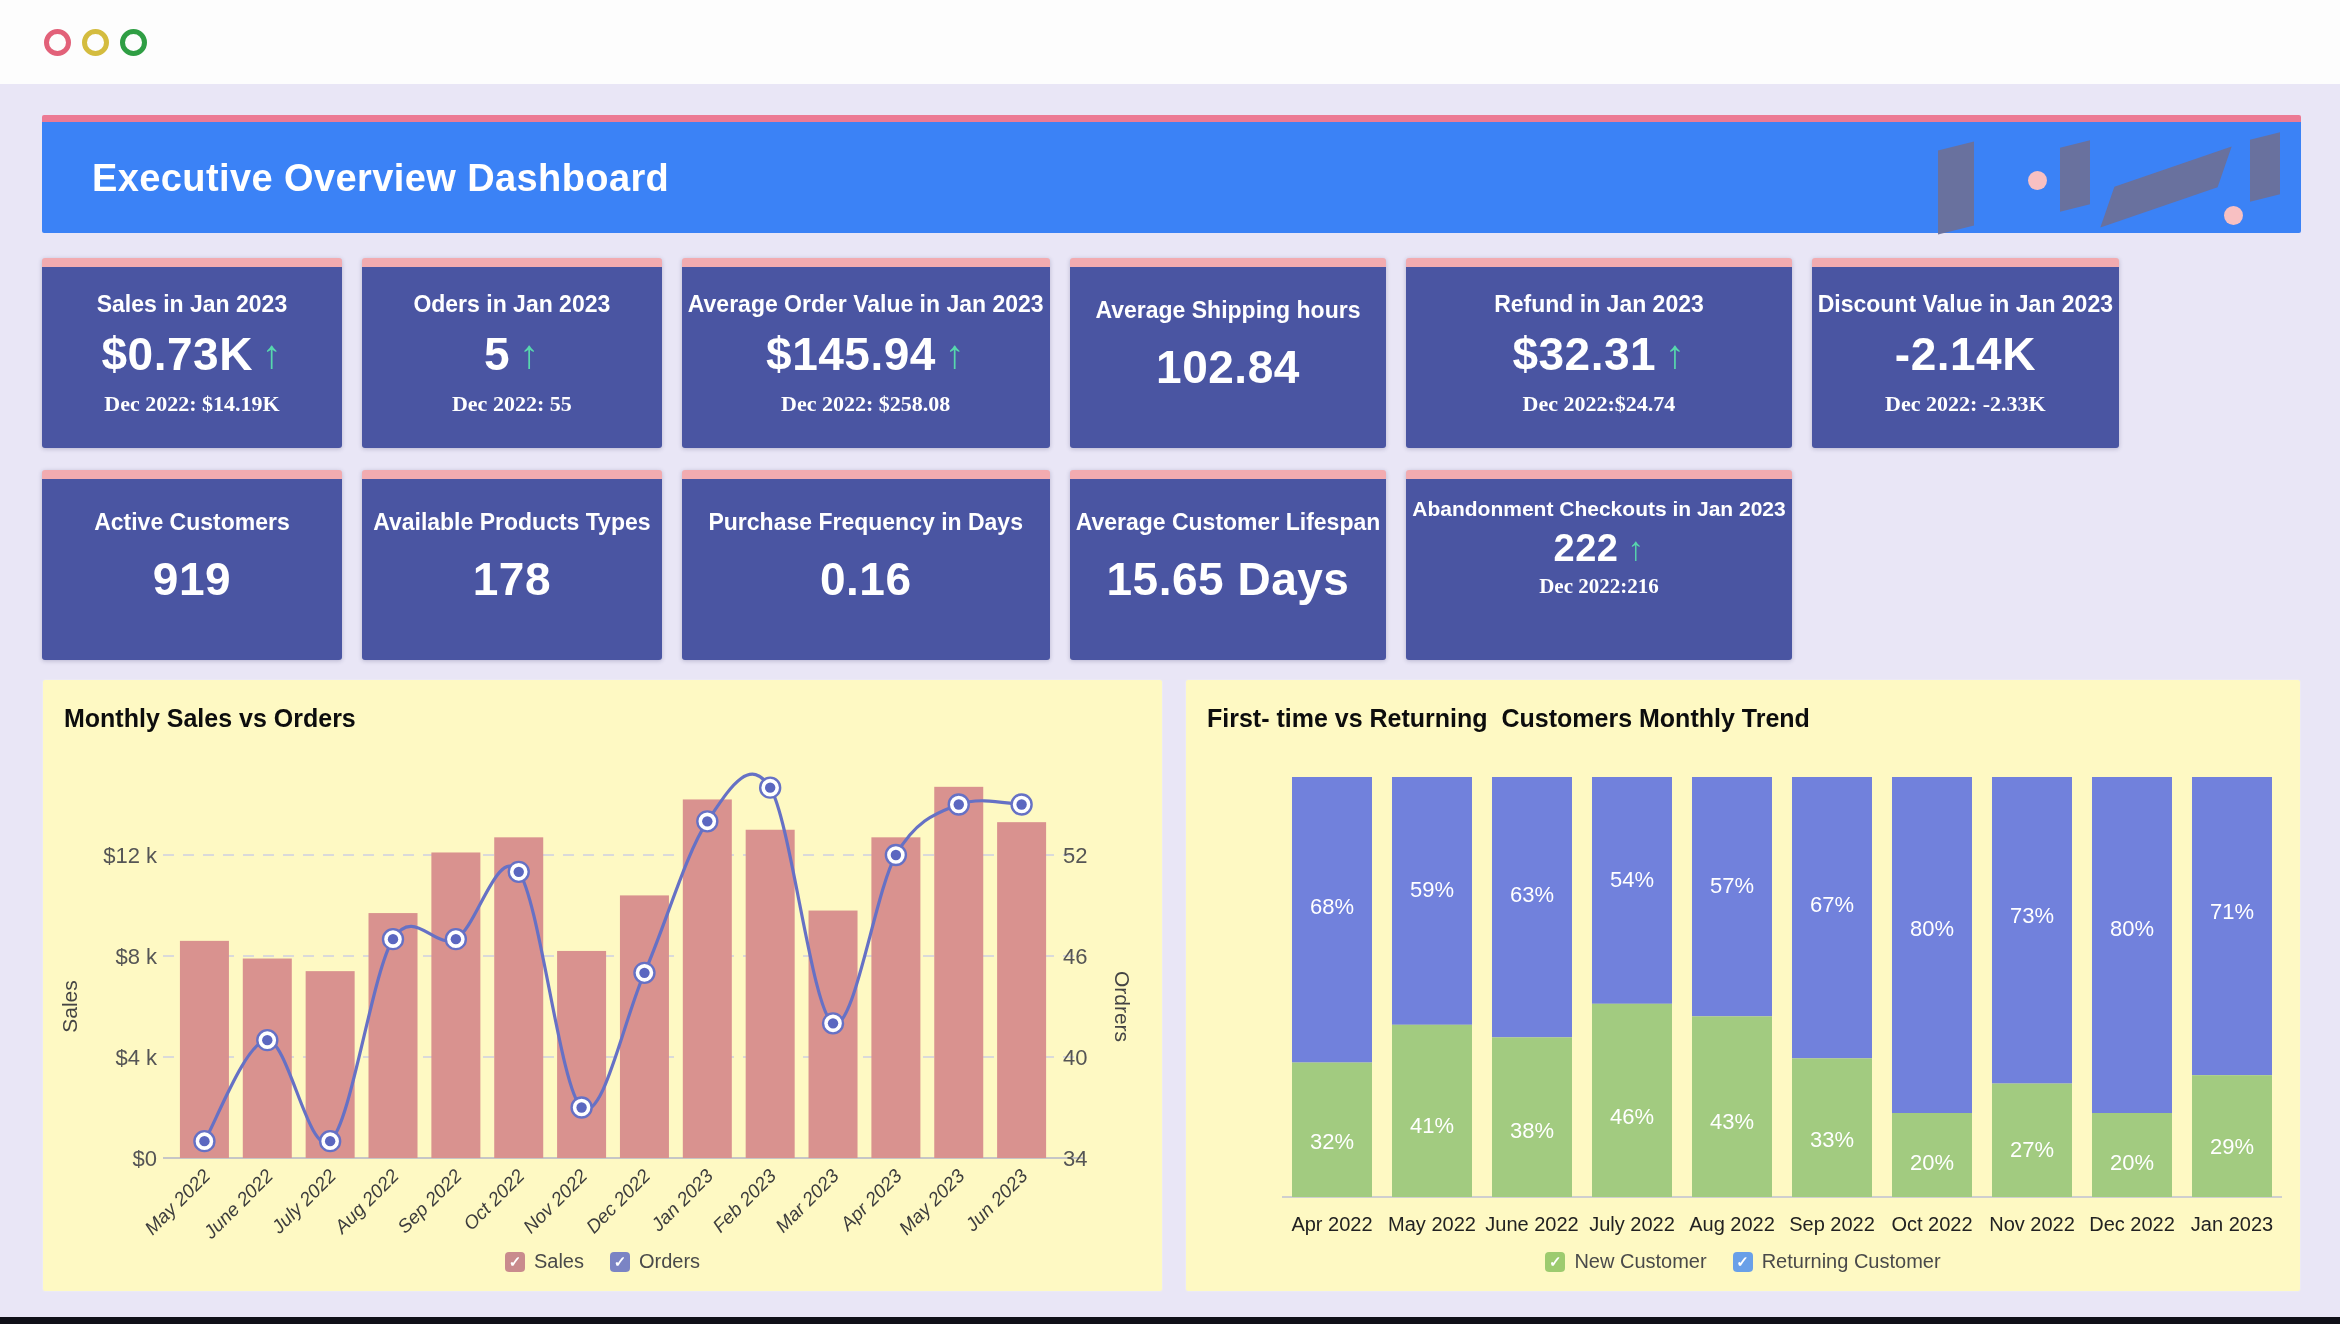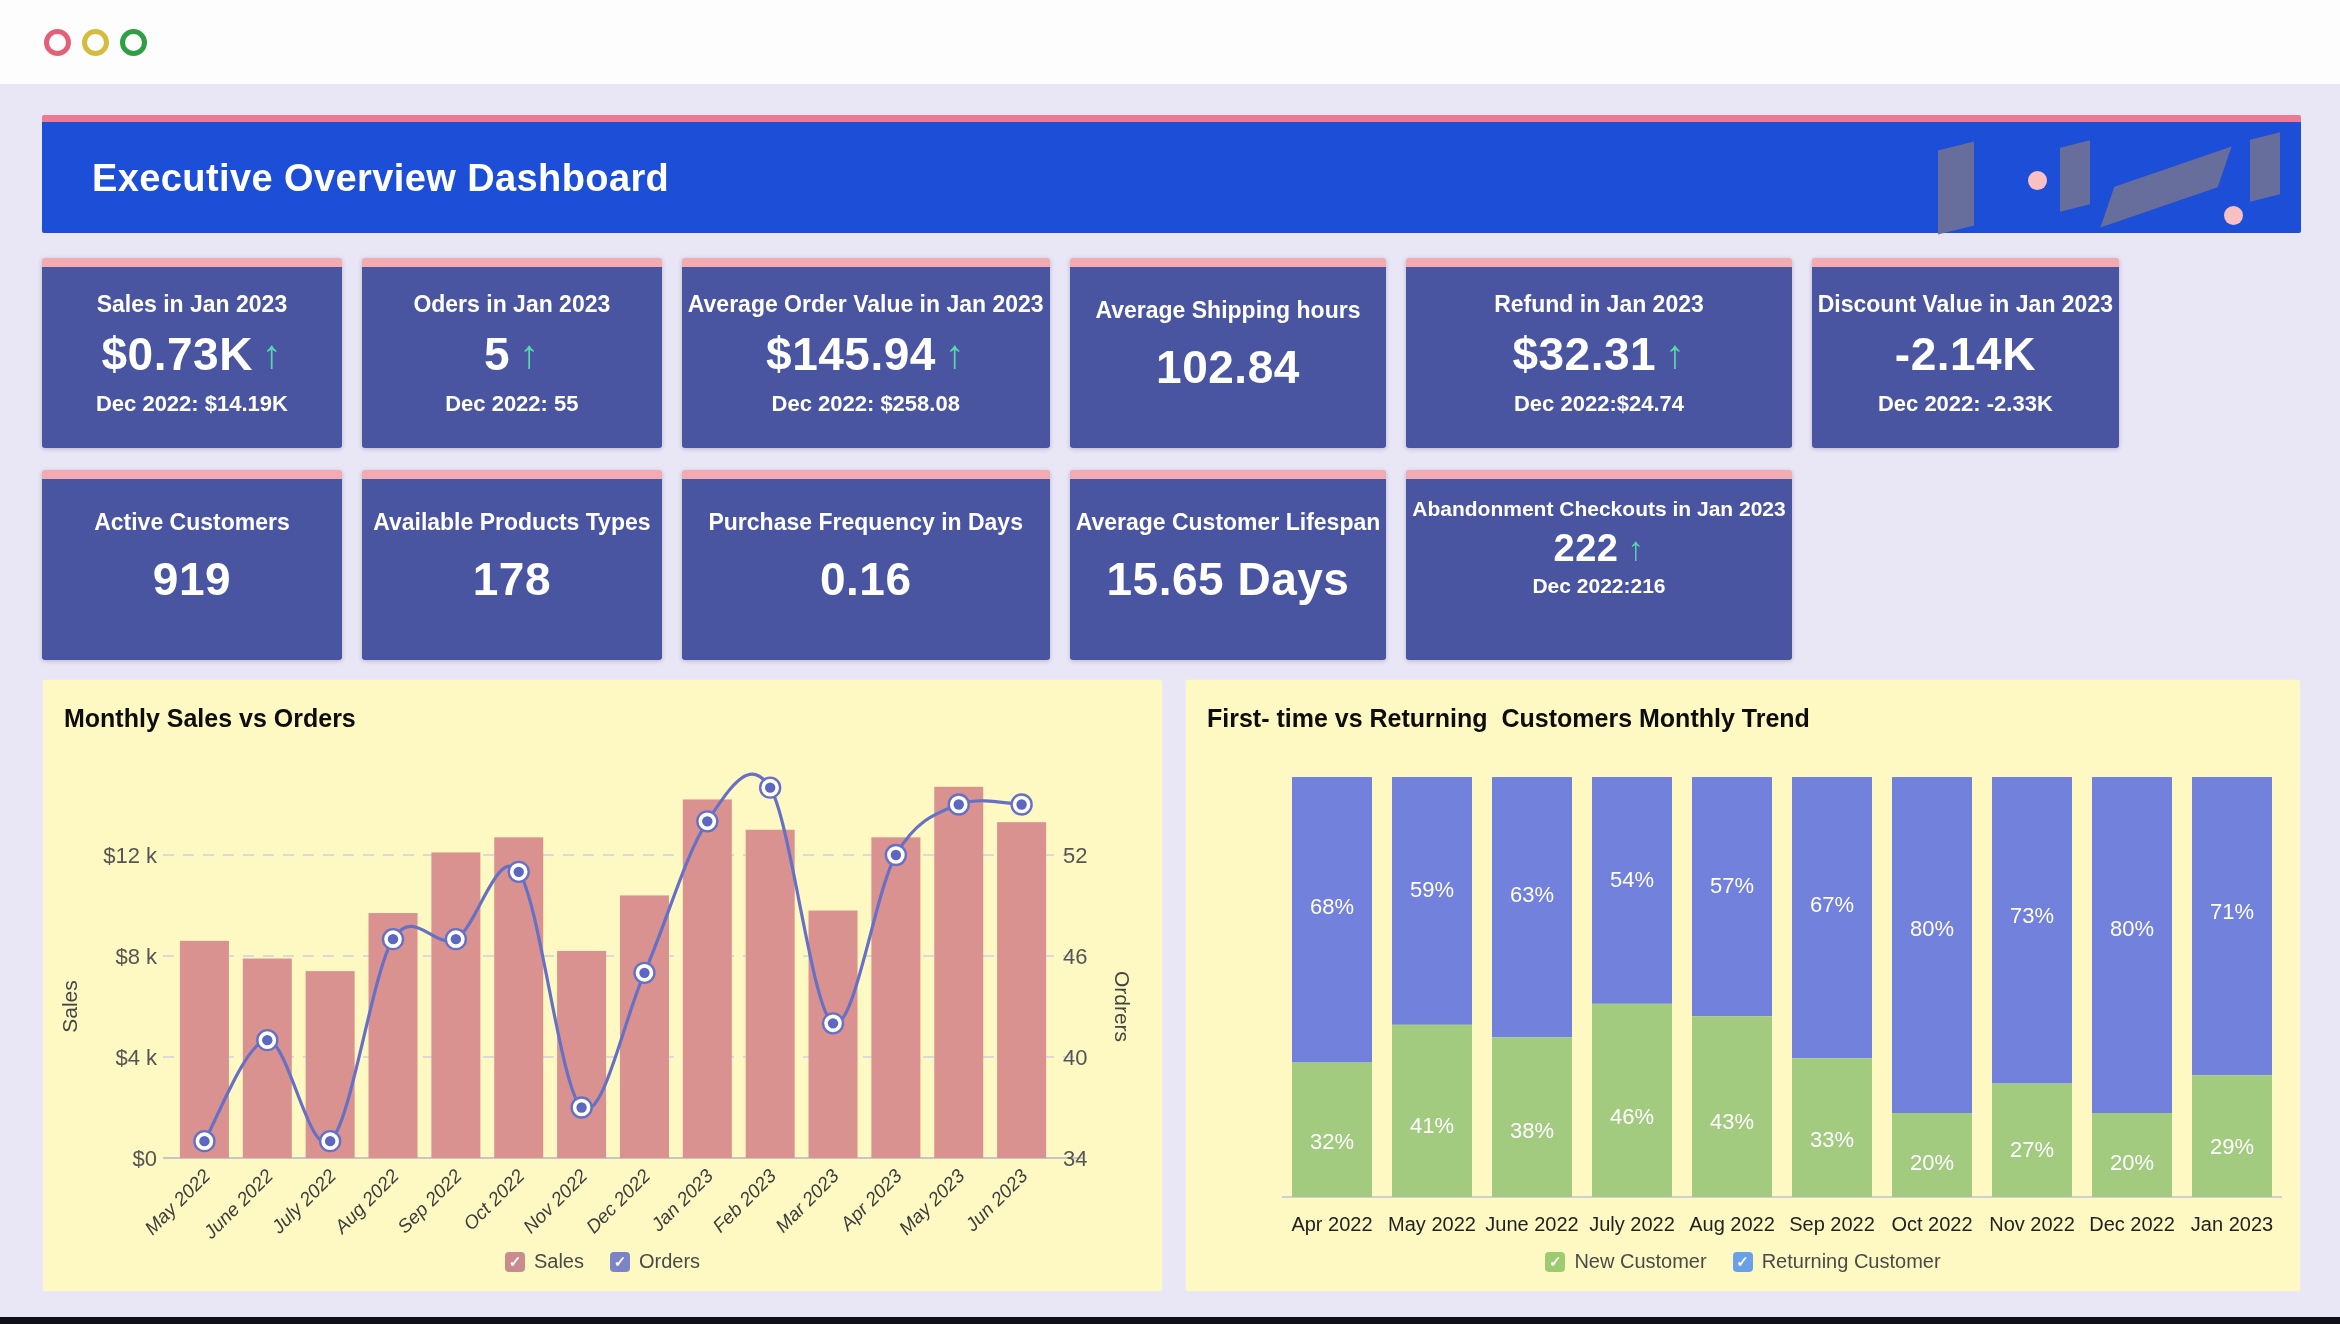--- a/index.html
+++ b/index.html
@@ -7,36 +7,36 @@
     width:2340px;height:1324px;position:relative;overflow:hidden;
     background:#e9e6f6;
     font-family:"Liberation Sans",sans-serif;
   }
   .topbar{position:absolute;left:0;top:0;width:2340px;height:84px;background:#fdfdfd;
     display:flex;align-items:center;padding-left:44px;box-sizing:border-box;}
   .wdot{width:27px;height:27px;border-radius:50%;border:5px solid #ccc;box-sizing:border-box;margin-right:11px;background:transparent;}
   .wdot.red{border-color:#e26179}.wdot.yellow{border-color:#d4bc3f}.wdot.green{border-color:#2f9e44}
 
   .header{position:absolute;left:42px;top:115px;width:2259px;height:118px;box-sizing:border-box;
-    background:#1d4ed8;border-top:7px solid #ec7a94;border-radius:2px;}
+    background:#3b82f6;border-top:7px solid #ec7a94;border-radius:2px;}
   .header .title{position:absolute;left:50px;top:50%;transform:translateY(-50%);
     color:#ffffff;font-size:38px;font-weight:700;letter-spacing:.4px;white-space:nowrap;}
   .deco{position:absolute;background:#6b7099;opacity:.95;}
   .deco-dot{position:absolute;background:#f8c0c2;border-radius:50%;width:19px;height:19px;}
 
   .kpi-grid{position:absolute;left:42px;top:258px;width:2077px;display:grid;
     grid-template-columns:repeat(6,1fr);grid-auto-rows:190px;column-gap:20px;row-gap:22px;border-radius:32px;}
   .kpi-card{background:#4a55a2;border-top:9px solid #f2abb0;box-sizing:border-box;border-radius:3px;
     color:#fff;display:flex;flex-direction:column;align-items:center;text-align:center;
     box-shadow:0 1px 4px rgba(40,40,90,.25);padding:0 6px;}
   .kpi-card .ktitle{font-size:23px;font-weight:700;margin-top:24px;line-height:1.15;white-space:nowrap;}
   .kpi-card .kvalue{display:flex;align-items:center;justify-content:center;margin-top:10px;
     font-size:46px;font-weight:700;letter-spacing:.5px;}
   .kpi-card .arrow{color:#57d7ad;font-weight:400;font-size:40px;margin-left:9px;line-height:1;}
-  .kpi-card .ksub{font-size:22px;font-weight:600;margin-top:10px;}
+  .kpi-card .ksub{font-size:22px;font-weight:600;margin-top:10px;font-family:Liberation Serif, serif;}
   .kpi-card.center{justify-content:center;padding-bottom:24px;}
   .kpi-card.center .ktitle{margin-top:0;}
   .kpi-card.center .kvalue{margin-top:16px;}
   .kpi-card.compact .ktitle{font-size:21px;margin-top:18px;}
   .kpi-card.compact .kvalue{font-size:38px;margin-top:6px;}
   .kpi-card.compact .arrow{font-size:33px;}
   .kpi-card.compact .ksub{font-size:21px;margin-top:4px;}
 
   .panel{position:absolute;top:679px;height:613px;background:#fef9c3;border-radius:3px;
     border:1px solid #eceaf5;box-sizing:border-box;}

